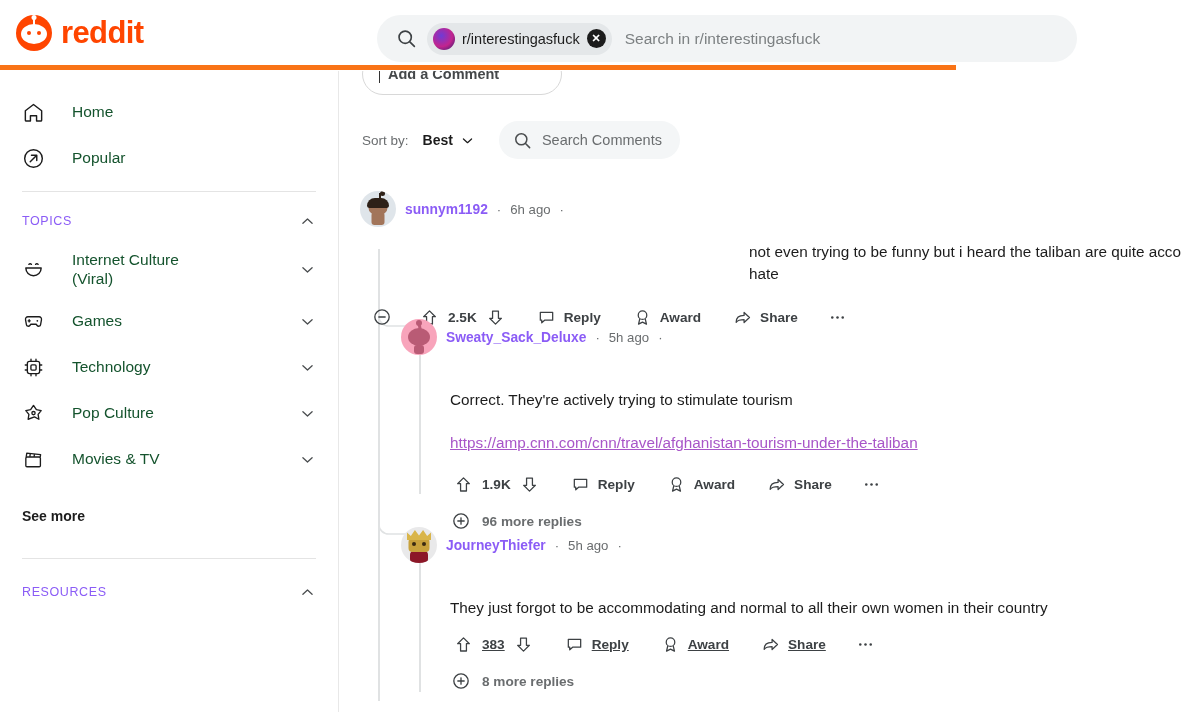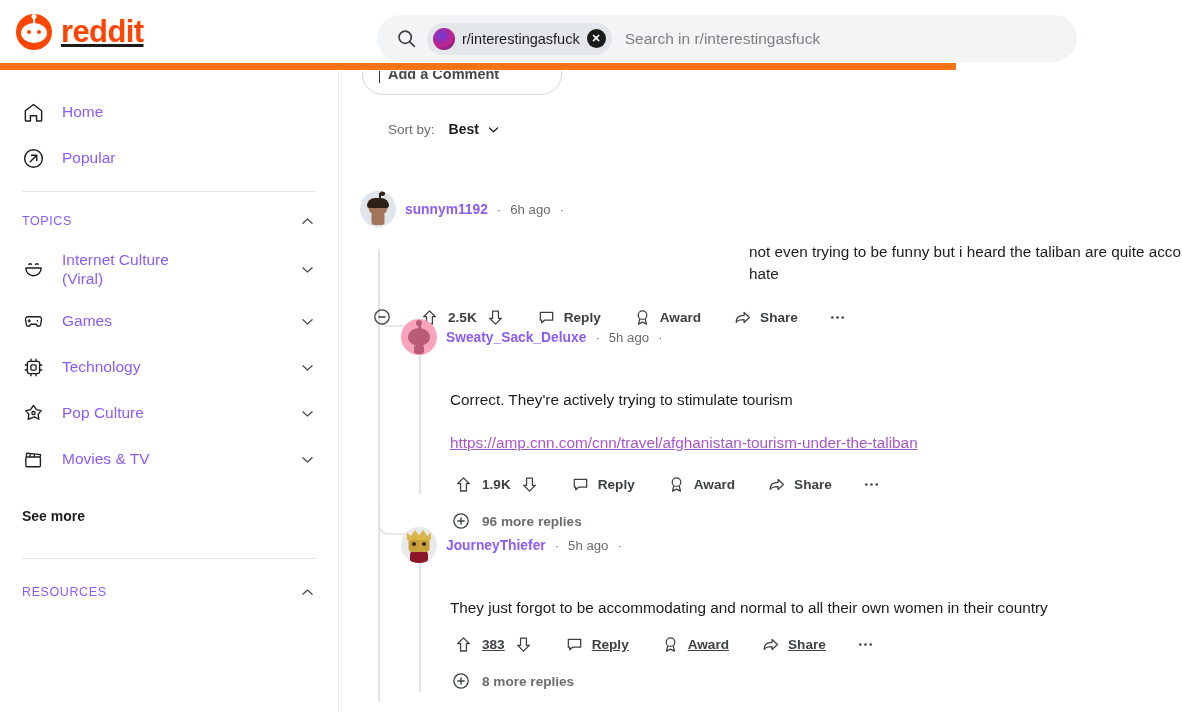--- a/index.html
+++ b/index.html
@@ -10,22 +10,22 @@
     overflow: hidden;
     color: #1c1c1c;
   }
   #app { position: relative; width: 1182px; height: 712px; }
 
   
   #header {
     position: absolute; top: 0; left: 0;
     width: 956px; height: 70px;
     background: #ffffff;
-    border-bottom: 7px solid #f97316;
-    display: flex; align-items: center; text-decoration: underline;
+    border-bottom: 5px solid #f97316;
+    display: flex; align-items: center;
   }
   #logo {
     display: flex; align-items: center; gap: 9px;
     margin-left: 16px;
   }
   #logo .snoo-badge {
     width: 36px; height: 36px; border-radius: 50%;
     background: #ff4500;
     position: relative; flex: none;
   }
@@ -100,21 +100,21 @@
     overflow: hidden;
   }
   .nav-item {
     display: flex; align-items: center;
     height: 42px; margin: 4px 12px 4px 12px;
     padding: 0 10px; border-radius: 8px;
     cursor: pointer;
   }
   .nav-item .ic { width: 26px; flex: none; display: flex; align-items: center; justify-content: flex-start; }
   .nav-item .lbl {
-    font-size: 15.5px; color: #8b5cf6; margin-left: 14px;
+    font-size: 15.5px; color: #14532d; margin-left: 24px;
     line-height: 1.25;
   }
   .nav-item .chev { margin-left: auto; flex: none; }
   .sb-divider {
     height: 1px; background: #e4e4e4;
     margin: 12px 22px 12px 22px;
   }
   .sec-head {
     display: flex; align-items: center;
     height: 34px; margin: 4px 22px; 
@@ -143,21 +143,21 @@
     background: #fff;
     display: flex; align-items: center; padding: 0 16px;
     color: #45484a; font-size: 14.5px; font-weight: 600;
   }
   #addcomment .caret {
     width: 1px; height: 17px; background: #333; margin-right: 8px;
   }
 
   #sortrow {
     position: absolute; left: 22px; top: 50px;
-    display: flex; align-items: center; gap: 14px; margin-left: 26px;
+    display: flex; align-items: center; gap: 14px;
   }
   #sortrow .sortlabel { font-size: 13.5px; color: #6a6d6f; }
   #sortrow .sortvalue {
     display: flex; align-items: center; gap: 7px;
     font-size: 14px; font-weight: 700; color: #1c1c1c; cursor: pointer;
   }
   #comment-search {
     display: flex; align-items: center; gap: 10px;
     height: 38px; padding: 0 18px 0 14px;
     border-radius: 20px; background: #f4f6f7;
@@ -432,20 +432,29 @@
     <div id="sortrow">
       <span class="sortlabel">Sort by:</span>
       <span class="sortvalue">
         <span>Best</span>
         <span>
           <svg width="15" height="15" viewBox="0 0 24 24" fill="none" stroke="#1c1c1c" stroke-width="2" stroke-linecap="round" stroke-linejoin="round">
               <path d="M5.5 9.5 12 15.5l6.5-6"></path>
             </svg>
         </span>
       </span>
+      <div id="comment-search">
+        <span>
+          <svg width="19" height="19" viewBox="0 0 24 24" fill="none" stroke="#4a4d4f" stroke-width="1.9">
+            <circle cx="10.5" cy="10.5" r="7"></circle>
+              <line x1="15.8" y1="15.8" x2="21" y2="21" stroke-linecap="round"></line>
+          </svg>
+        </span>
+        <span class="ph">Search Comments</span>
+      </div>
     </div>
 
     <div id="comments">
 
       <div class="threadline" style="left:38px; top:58px; height:452px;"></div>
       <div class="threadline" style="left:79px; top:133px; height:170px;"></div>
       <div class="threadline" style="left:79px; top:341px; height:160px;"></div>
 
       <div class="curve" style="left:38px; top:103px;">
         <svg width="44" height="34" viewBox="0 0 44 34" fill="none" stroke="#e0e2e3" stroke-width="1.6">

